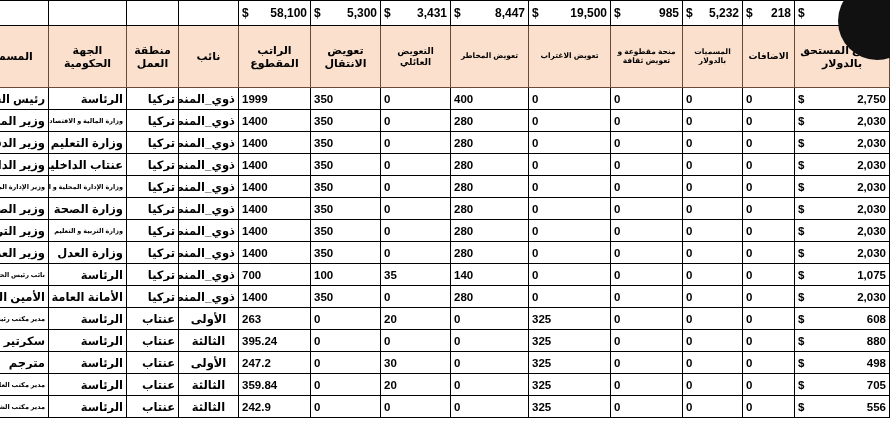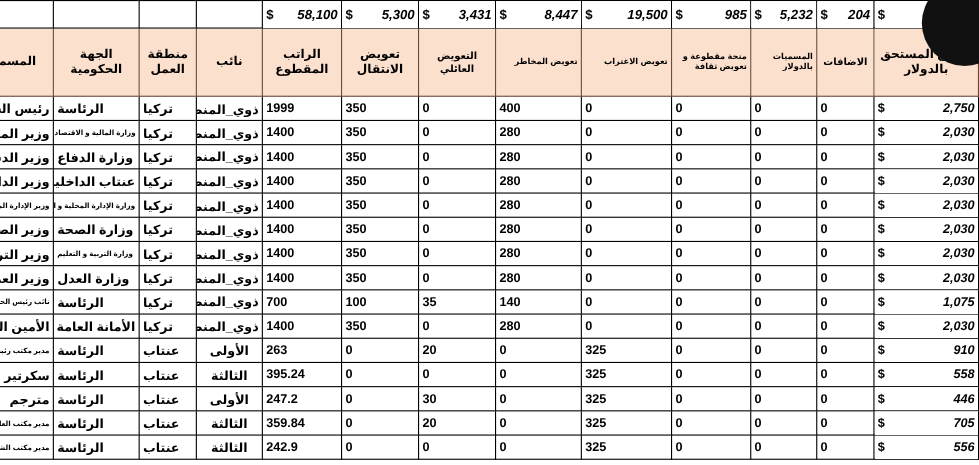--- a/index.html
+++ b/index.html
@@ -46,58 +46,57 @@
     text-align: left;
     position: relative;
     direction: ltr;
     padding: 0 4px;
   }
   td.money .cur {
     float: left;
   }
   td.money .amt {
     float: right;
-    font-style: italic;
   }
   td.blank-total { background:#ffffff; }
 
   
   tr.head td {
     background: #fbe0cd;
     height: 62px;
     vertical-align: middle;
     text-align: center;
     white-space: normal;
     line-height: 1.15;
     font-size: 11px;
     font-weight: bold;
     border: 1px solid #6b4a38;
   }
-  tr.head td.tiny { font-size: 7.5px; text-align: right; }
+  tr.head td.tiny { font-size: 7.5px; }
   tr.head td.sm  { font-size: 9px; }
 
   
   td.num {
     text-align: left;
     direction: ltr;
     font-size: 12px;
     padding-left: 4px;
   }
   td.title {
     text-align: right;
     font-size: 11.5px;
     padding-right: 3px;
   }
   td.title.tiny { font-size: 6.5px; }
   td.entity {
-    text-align: left;
+    text-align: right;
     font-size: 11.5px;
   }
   td.entity.tiny { font-size: 6.5px; }
-  td.region { text-align: left; font-size: 11.5px; }
+  td.region { text-align: right; font-size: 11.5px; }
   td.cat    { text-align: center; font-size: 11px; }
 
   tr.alt td { background: #ffffff; }
 
   
   #blob {
     position: absolute;
     top: -18px;
     right: -26px;
     width: 78px;
@@ -130,21 +129,21 @@
     </colgroup>
 
     <tbody id="table-body">
         <tr class="totals">
           <td class="money">
             <span class="cur">$</span>
             <span class="amt">91,051</span>
           </td>
           <td class="money">
             <span class="cur">$</span>
-            <span class="amt">204</span>
+            <span class="amt">218</span>
           </td>
           <td class="money">
             <span class="cur">$</span>
             <span class="amt">5,232</span>
           </td>
           <td class="money">
             <span class="cur">$</span>
             <span class="amt">985</span>
           </td>
           <td class="money">
@@ -231,21 +230,21 @@
           <td class="num">0</td>
           <td class="num">0</td>
           <td class="num">0</td>
           <td class="num">0</td>
           <td class="num">280</td>
           <td class="num">0</td>
           <td class="num">350</td>
           <td class="num">1400</td>
           <td class="cat">ذوي_المنصب</td>
           <td class="region">تركيا</td>
-          <td class="entity">وزارة الدفاع</td>
+          <td class="entity">وزارة التعليم</td>
           <td class="title">وزير الدفاع</td>
         </tr>
         <tr class="alt">
           <td class="money">
             <span class="cur">$</span>
             <span class="amt">2,030</span>
           </td>
           <td class="num">0</td>
           <td class="num">0</td>
           <td class="num">0</td>
@@ -363,57 +362,57 @@
           <td class="num">350</td>
           <td class="num">1400</td>
           <td class="cat">ذوي_المنصب</td>
           <td class="region">تركيا</td>
           <td class="entity">الأمانة العامة</td>
           <td class="title">الأمين العام</td>
         </tr>
         <tr>
           <td class="money">
             <span class="cur">$</span>
-            <span class="amt">910</span>
+            <span class="amt">608</span>
           </td>
           <td class="num">0</td>
           <td class="num">0</td>
           <td class="num">0</td>
           <td class="num">325</td>
           <td class="num">0</td>
           <td class="num">20</td>
           <td class="num">0</td>
           <td class="num">263</td>
           <td class="cat">الأولى</td>
           <td class="region">عنتاب</td>
           <td class="entity">الرئاسة</td>
           <td class="title tiny">مدير مكتب رئيس الحكومة</td>
         </tr>
         <tr class="alt">
           <td class="money">
             <span class="cur">$</span>
-            <span class="amt">558</span>
+            <span class="amt">880</span>
           </td>
           <td class="num">0</td>
           <td class="num">0</td>
           <td class="num">0</td>
           <td class="num">325</td>
           <td class="num">0</td>
           <td class="num">0</td>
           <td class="num">0</td>
           <td class="num">395.24</td>
           <td class="cat">الثالثة</td>
           <td class="region">عنتاب</td>
           <td class="entity">الرئاسة</td>
           <td class="title">سكرتير رئيس الحكومة</td>
         </tr>
         <tr>
           <td class="money">
             <span class="cur">$</span>
-            <span class="amt">446</span>
+            <span class="amt">498</span>
           </td>
           <td class="num">0</td>
           <td class="num">0</td>
           <td class="num">0</td>
           <td class="num">325</td>
           <td class="num">0</td>
           <td class="num">30</td>
           <td class="num">0</td>
           <td class="num">247.2</td>
           <td class="cat">الأولى</td>

